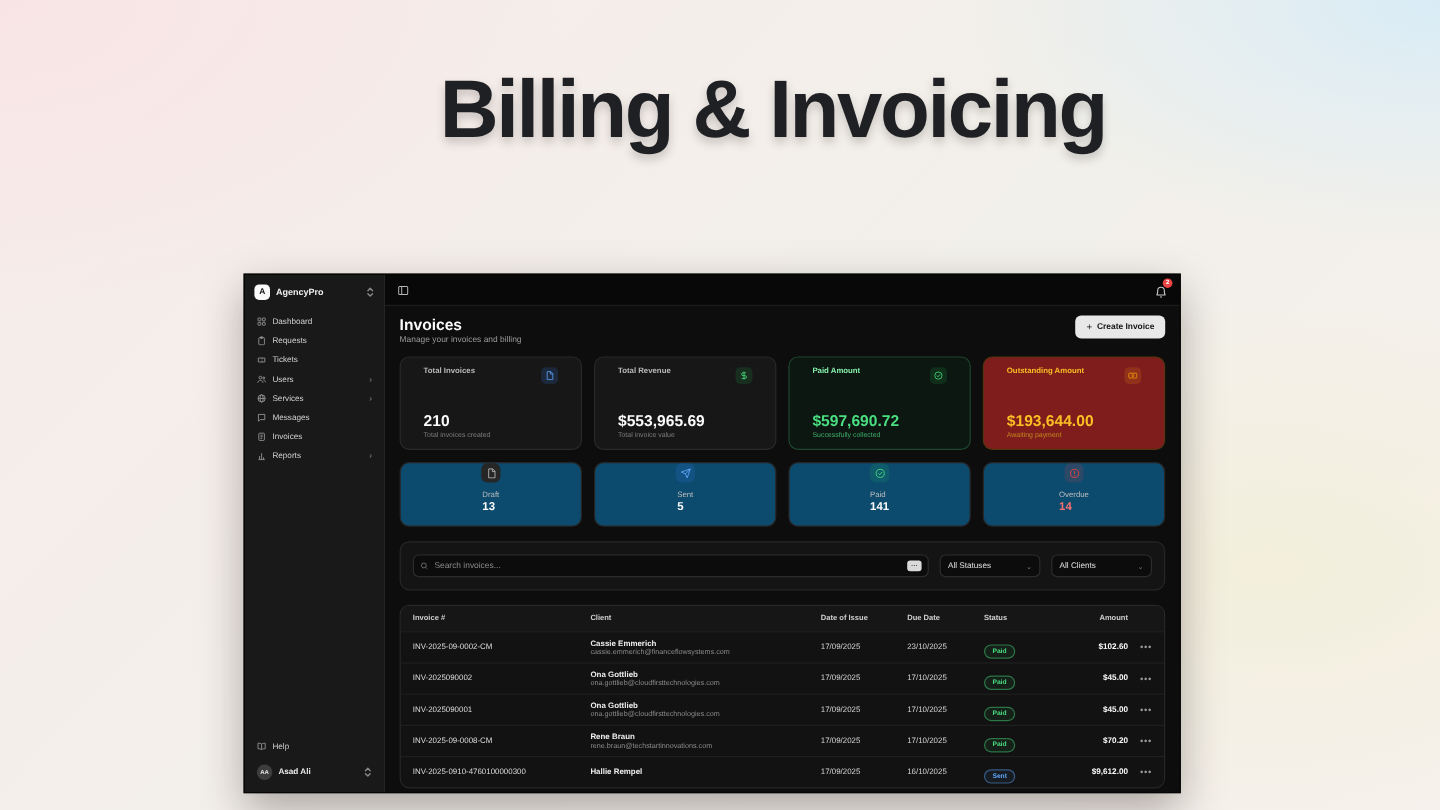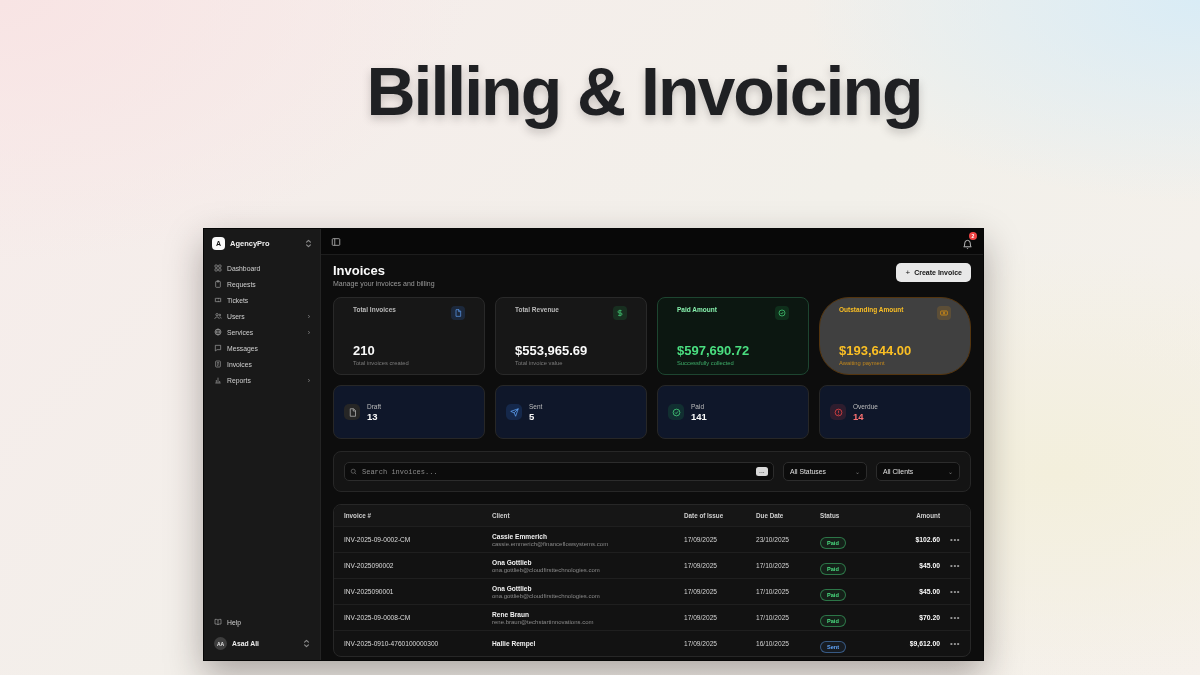--- a/index.html
+++ b/index.html
@@ -93,55 +93,55 @@
   .scard-icon {
     width:14px; height:14px; border-radius:4px; display:flex; align-items:center; justify-content:center;
   }
   .scard-icon svg { width:8px; height:8px; }
   .scard-value { font-size:13px; font-weight:bold; color:#fafafa; margin-top:auto; }
   .scard-cap { font-size:5.8px; color:#7c7c7c; margin-top:2px; }
   .scard.green { background:#0c1711; border-color:#1d4530; }
   .scard.green .scard-label { color:#86efac; }
   .scard.green .scard-value { color:#4ade80; }
   .scard.green .scard-cap { color:#3fae6a; }
-  .scard.amber { background:#404040; border-color:#54350f;border-radius:30px; }
+  .scard.amber { background:#7f1d1d; border-color:#54350f; }
   .scard.amber .scard-label { color:#fbbf24; }
   .scard.amber .scard-value { color:#fbbf24; }
   .scard.amber .scard-cap { color:#c4881c; }
   .icon-blue { background:rgba(59,130,246,.16); color:#60a5fa; }
   .icon-green { background:rgba(34,197,94,.14); color:#4ade80; }
   .icon-amber { background:rgba(245,158,11,.16); color:#f59e0b; }
   .icon-gray { background:#262626; color:#b5b5b5; }
   .icon-red { background:rgba(239,68,68,.14); color:#ef4444; }
 
   
   .cards2 { display:grid; grid-template-columns:repeat(4,1fr); gap:10px; margin-bottom:12px; }
   .mcard {
-    background:#0f172a; border:1px solid #272727; border-radius:8px; height:54px;
-    display:flex; align-items:center; gap:7px; padding:0 10px;
+    background:#0c4a6e; border:1px solid #272727; border-radius:8px; height:54px;
+    display:flex; align-items:center; gap:7px; padding:0 10px;flex-direction:column;
   }
   .mcard-icon { width:16px; height:16px; border-radius:5px; display:flex; align-items:center; justify-content:center; flex-shrink:0; }
   .mcard-icon svg { width:9px; height:9px; }
   .mcard-label { font-size:6.5px; color:#bdbdbd; }
   .mcard-num { font-size:9.5px; font-weight:bold; color:#fafafa; margin-top:1px; }
   .mcard-num.red { color:#f87171; }
 
   
   .filterbar {
     background:#141414; border:1px solid #272727; border-radius:8px; padding:10px;
     display:flex; gap:9px; align-items:center; margin-bottom:12px;
   }
   .search-box {
     flex:1; height:19px; background:#0c0c0c; border:1px solid #2c2c2c; border-radius:5px;
     display:flex; align-items:center; gap:5px; padding:0 5px;
   }
   .search-box svg { width:7px; height:7px; color:#8a8a8a; flex-shrink:0; }
   .search-box input {
     flex:1; background:transparent; border:none; outline:none; color:#e5e5e5; font-size:7px;
-    font-family:Liberation Mono, monospace;
+    font-family:Liberation Sans, sans-serif;
   }
   .search-box input::placeholder { color:#8a8a8a; }
   .kbd-badge {
     background:#d9d9d9; border-radius:2.5px; color:#333; font-size:5px; letter-spacing:.5px;
     padding:2px 3px; line-height:1; font-weight:bold;
   }
   .select {
     width:84px; height:19px; background:#0c0c0c; border:1px solid #2c2c2c; border-radius:5px;
     display:flex; align-items:center; justify-content:space-between; padding:0 6px;
     font-size:6.8px; color:#e0e0e0; cursor:pointer; flex-shrink:0;

